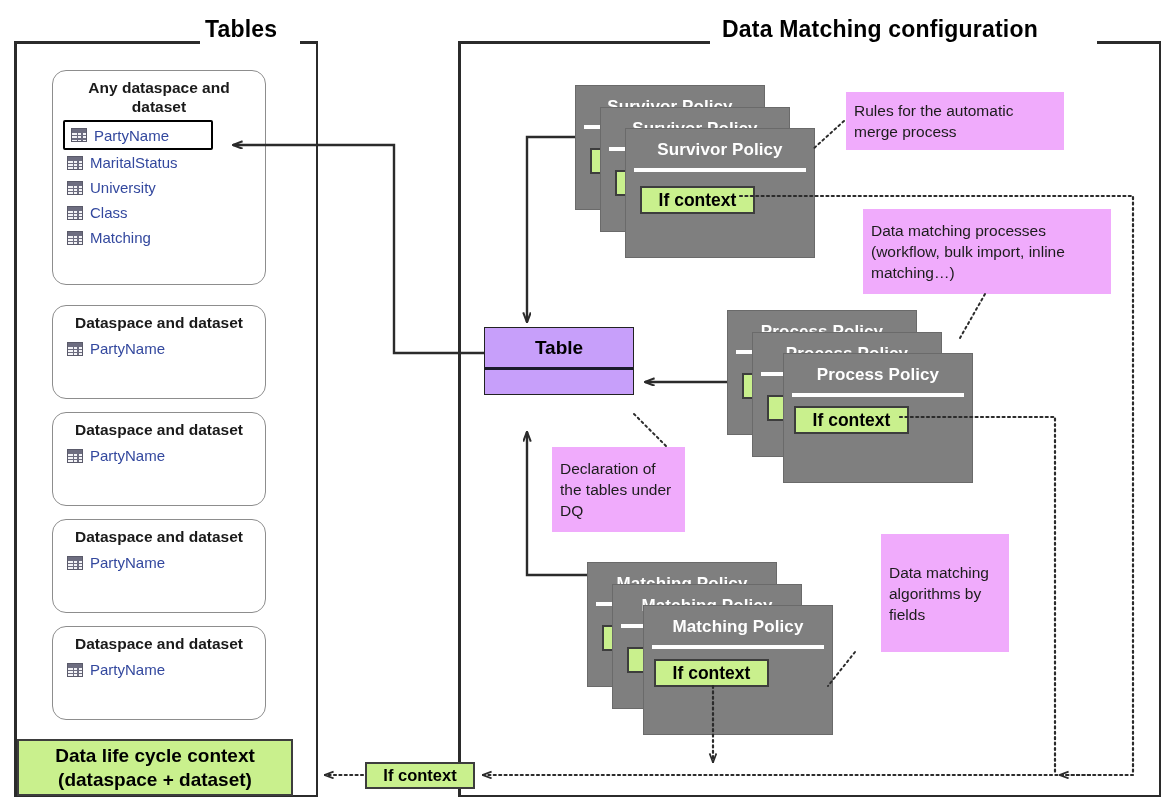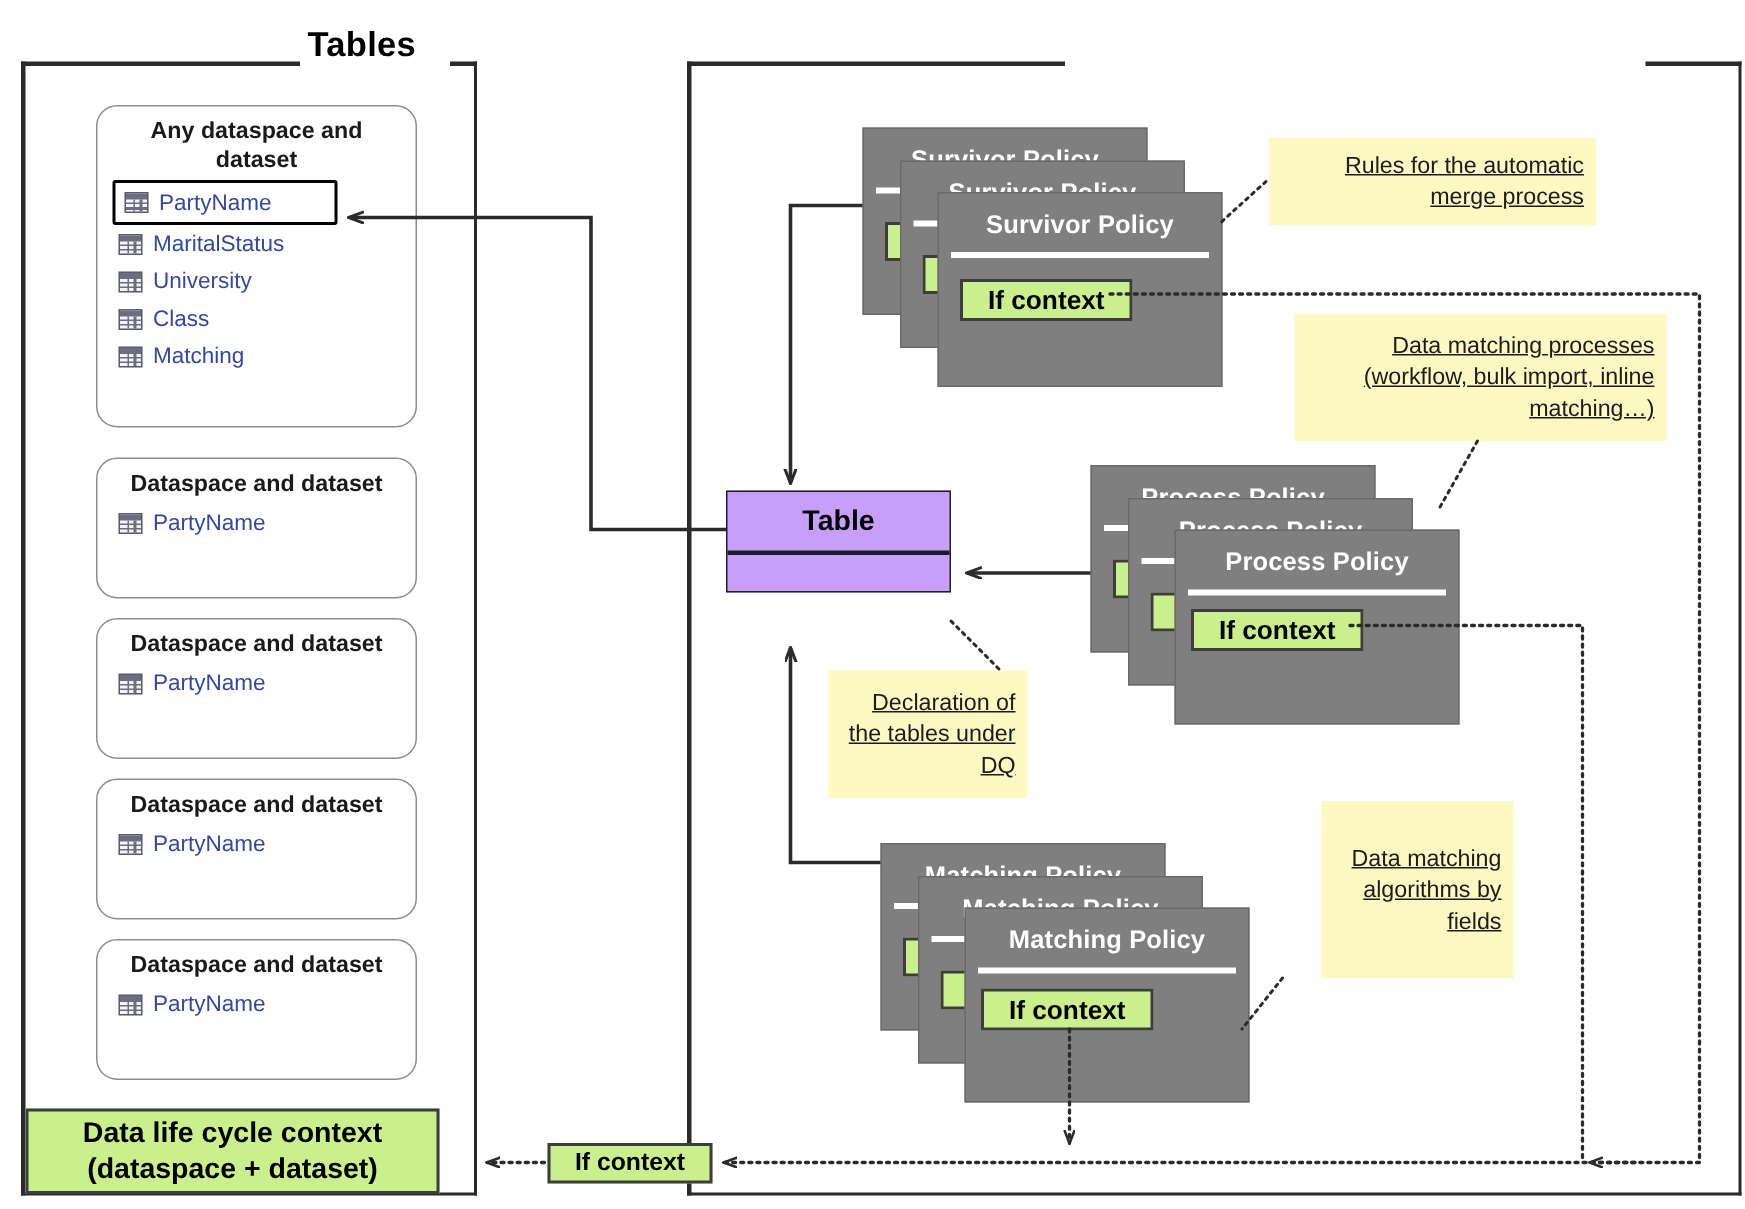--- a/index.html
+++ b/index.html
@@ -10,21 +10,20 @@
   .panel-title{
     position:absolute;font-weight:bold;font-size:23px;color:#000;
     white-space:nowrap;letter-spacing:.2px;
   }
   .frame-seg{position:absolute;background:#2b2b2b;}
 
   
   .ds-card{
     position:absolute;border:1.6px solid #8d8d8d;border-radius:14px;background:#fff;
     box-sizing:border-box;
-    margin-left:12px;
   }
   .ds-title{
     text-align:center;font-weight:bold;font-size:15.5px;color:#1a1a1a;
     line-height:19px;padding:7px 10px 3px 10px;
   }
   .ds-rows{padding:1px 0 6px 14px;}
   .ds-row{
     display:flex;align-items:center;gap:7px;height:25px;font-size:15px;color:#33489e;
     box-sizing:border-box;
   }
@@ -69,41 +68,42 @@
   .pcard{position:absolute;background:#7f7f7f;border:1.5px solid #6a6a6a;box-sizing:border-box;}
   .pcard-title{
     color:#fff;font-weight:bold;font-size:17px;text-align:center;
     padding-top:11px;letter-spacing:.1px;white-space:nowrap;
   }
   .pcard-rule{height:3.5px;background:#ffffff;margin:8px 8px 0 8px;}
   .pcard .green-box{position:absolute;}
 
   
   .note{
-    position:absolute;background:#fef9c3;color:#1c1c1c;font-size:15.5px;
-    text-align:right;line-height:21px;display:flex;align-items:center;
-    justify-content:center;padding:6px 8px;box-sizing:border-box;text-decoration:underline;
+    position:absolute;background:#f0abfc;color:#1c1c1c;font-size:15.5px;
+    text-align:left;line-height:21px;display:flex;align-items:center;
+    justify-content:center;padding:6px 8px;box-sizing:border-box;
   }
 
   
   svg.conn{position:absolute;left:0;top:0;width:1163px;height:806px;
            pointer-events:none;overflow:visible;}
 </style>
 </head>
 <body>
 
 <div id="stage">
 
   <div class="panel-title" style="left:205px;top:16px;">Tables</div>
   <div class="frame-seg" style="left:14px;top:41px;width:186px;height:2.5px;"></div>
   <div class="frame-seg" style="left:300px;top:41px;width:18px;height:2.5px;"></div>
   <div class="frame-seg" style="left:14px;top:41px;width:2.5px;height:756px;"></div>
   <div class="frame-seg" style="left:315.5px;top:41px;width:2.5px;height:756px;"></div>
   <div class="frame-seg" style="left:14px;top:794.5px;width:304px;height:2.5px;"></div>
 
+  <div class="panel-title" style="left:722px;top:16px;">Data Matching configuration</div>
   <div class="frame-seg" style="left:458px;top:41px;width:252px;height:2.5px;"></div>
   <div class="frame-seg" style="left:1097px;top:41px;width:64px;height:2.5px;"></div>
   <div class="frame-seg" style="left:458px;top:41px;width:2.5px;height:756px;"></div>
   <div class="frame-seg" style="left:1158.5px;top:41px;width:2.5px;height:756px;"></div>
   <div class="frame-seg" style="left:458px;top:794.5px;width:703px;height:2.5px;"></div>
 
   <div class="ds-card" style="left:52px;top:70px;width:214px;height:215px;">
     <div class="ds-title">Any dataspace and dataset</div>
     <div class="ds-rows">
       <div class="ds-row highlight">

